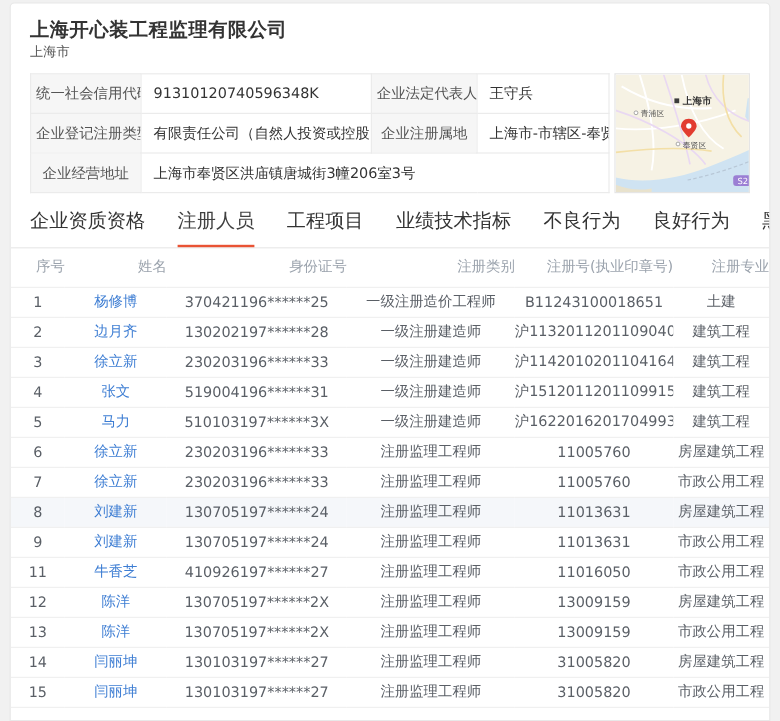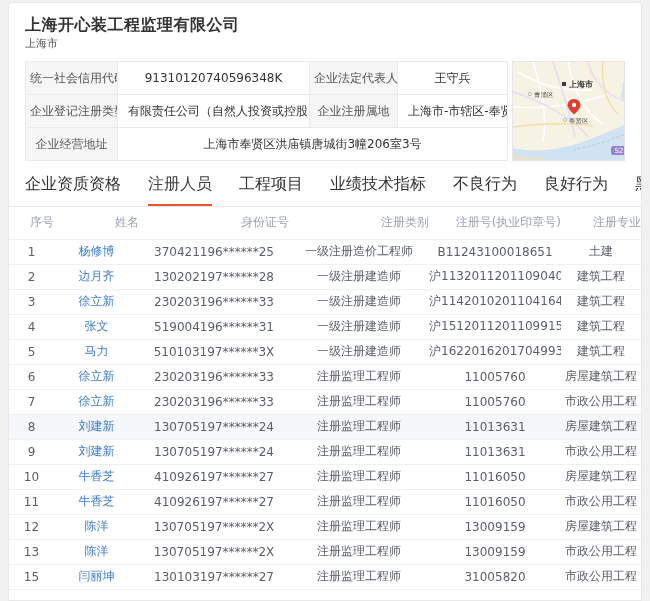--- a/index.html
+++ b/index.html
@@ -34,21 +34,21 @@
   .info-table { border-collapse:collapse; width:482px; table-layout:fixed; }
   .info-table td {
     border:1px solid #ebebeb;
     font-size:12px;
     height:33px;
     padding:0 10px;
     overflow:hidden;
     white-space:nowrap;
   }
   .info-table td.lbl { background:#f6f6f6; color:#555; text-align:center; padding:0 4px; }
-  .info-table td.val { color:#333;text-align:center; }
+  .info-table td.val { color:#333; }
   .col-l1 { width:92px; } .col-v1 { width:192px; } .col-l2 { width:88px; } .col-v2 { width:110px; }
 
   .map-wrap { margin-left:4px; width:127px; height:100px; border:1px solid #e5e5e5; overflow:hidden; cursor:pointer; }
   .map-wrap svg { display:block; }
 
   
   .tab-bar {
     display:flex; align-items:flex-end;
     padding:9px 16px 0;
     border-bottom:1px solid #e9e9e9;
@@ -255,28 +255,20 @@
       </tr>
           <tr>
         <td>9</td>
         <td><a class="name-link">刘建新</a></td>
         <td>130705197******24</td>
         <td>注册监理工程师</td>
         <td>11013631</td>
         <td>市政公用工程</td>
       </tr>
           <tr>
-        <td>10</td>
-        <td><a class="name-link">牛香芝</a></td>
-        <td>410926197******27</td>
-        <td>注册监理工程师</td>
-        <td>11016050</td>
-        <td>房屋建筑工程</td>
-      </tr>
-          <tr>
         <td>11</td>
         <td><a class="name-link">牛香芝</a></td>
         <td>410926197******27</td>
         <td>注册监理工程师</td>
         <td>11016050</td>
         <td>市政公用工程</td>
       </tr>
           <tr>
         <td>12</td>
         <td><a class="name-link">陈洋</a></td>
@@ -287,20 +279,28 @@
       </tr>
           <tr>
         <td>13</td>
         <td><a class="name-link">陈洋</a></td>
         <td>130705197******2X</td>
         <td>注册监理工程师</td>
         <td>13009159</td>
         <td>市政公用工程</td>
       </tr>
           <tr>
+        <td>14</td>
+        <td><a class="name-link">闫丽坤</a></td>
+        <td>130103197******27</td>
+        <td>注册监理工程师</td>
+        <td>31005820</td>
+        <td>房屋建筑工程</td>
+      </tr>
+          <tr>
         <td>15</td>
         <td><a class="name-link">闫丽坤</a></td>
         <td>130103197******27</td>
         <td>注册监理工程师</td>
         <td>31005820</td>
         <td>市政公用工程</td>
       </tr>
         </tbody>
     </table>
 

